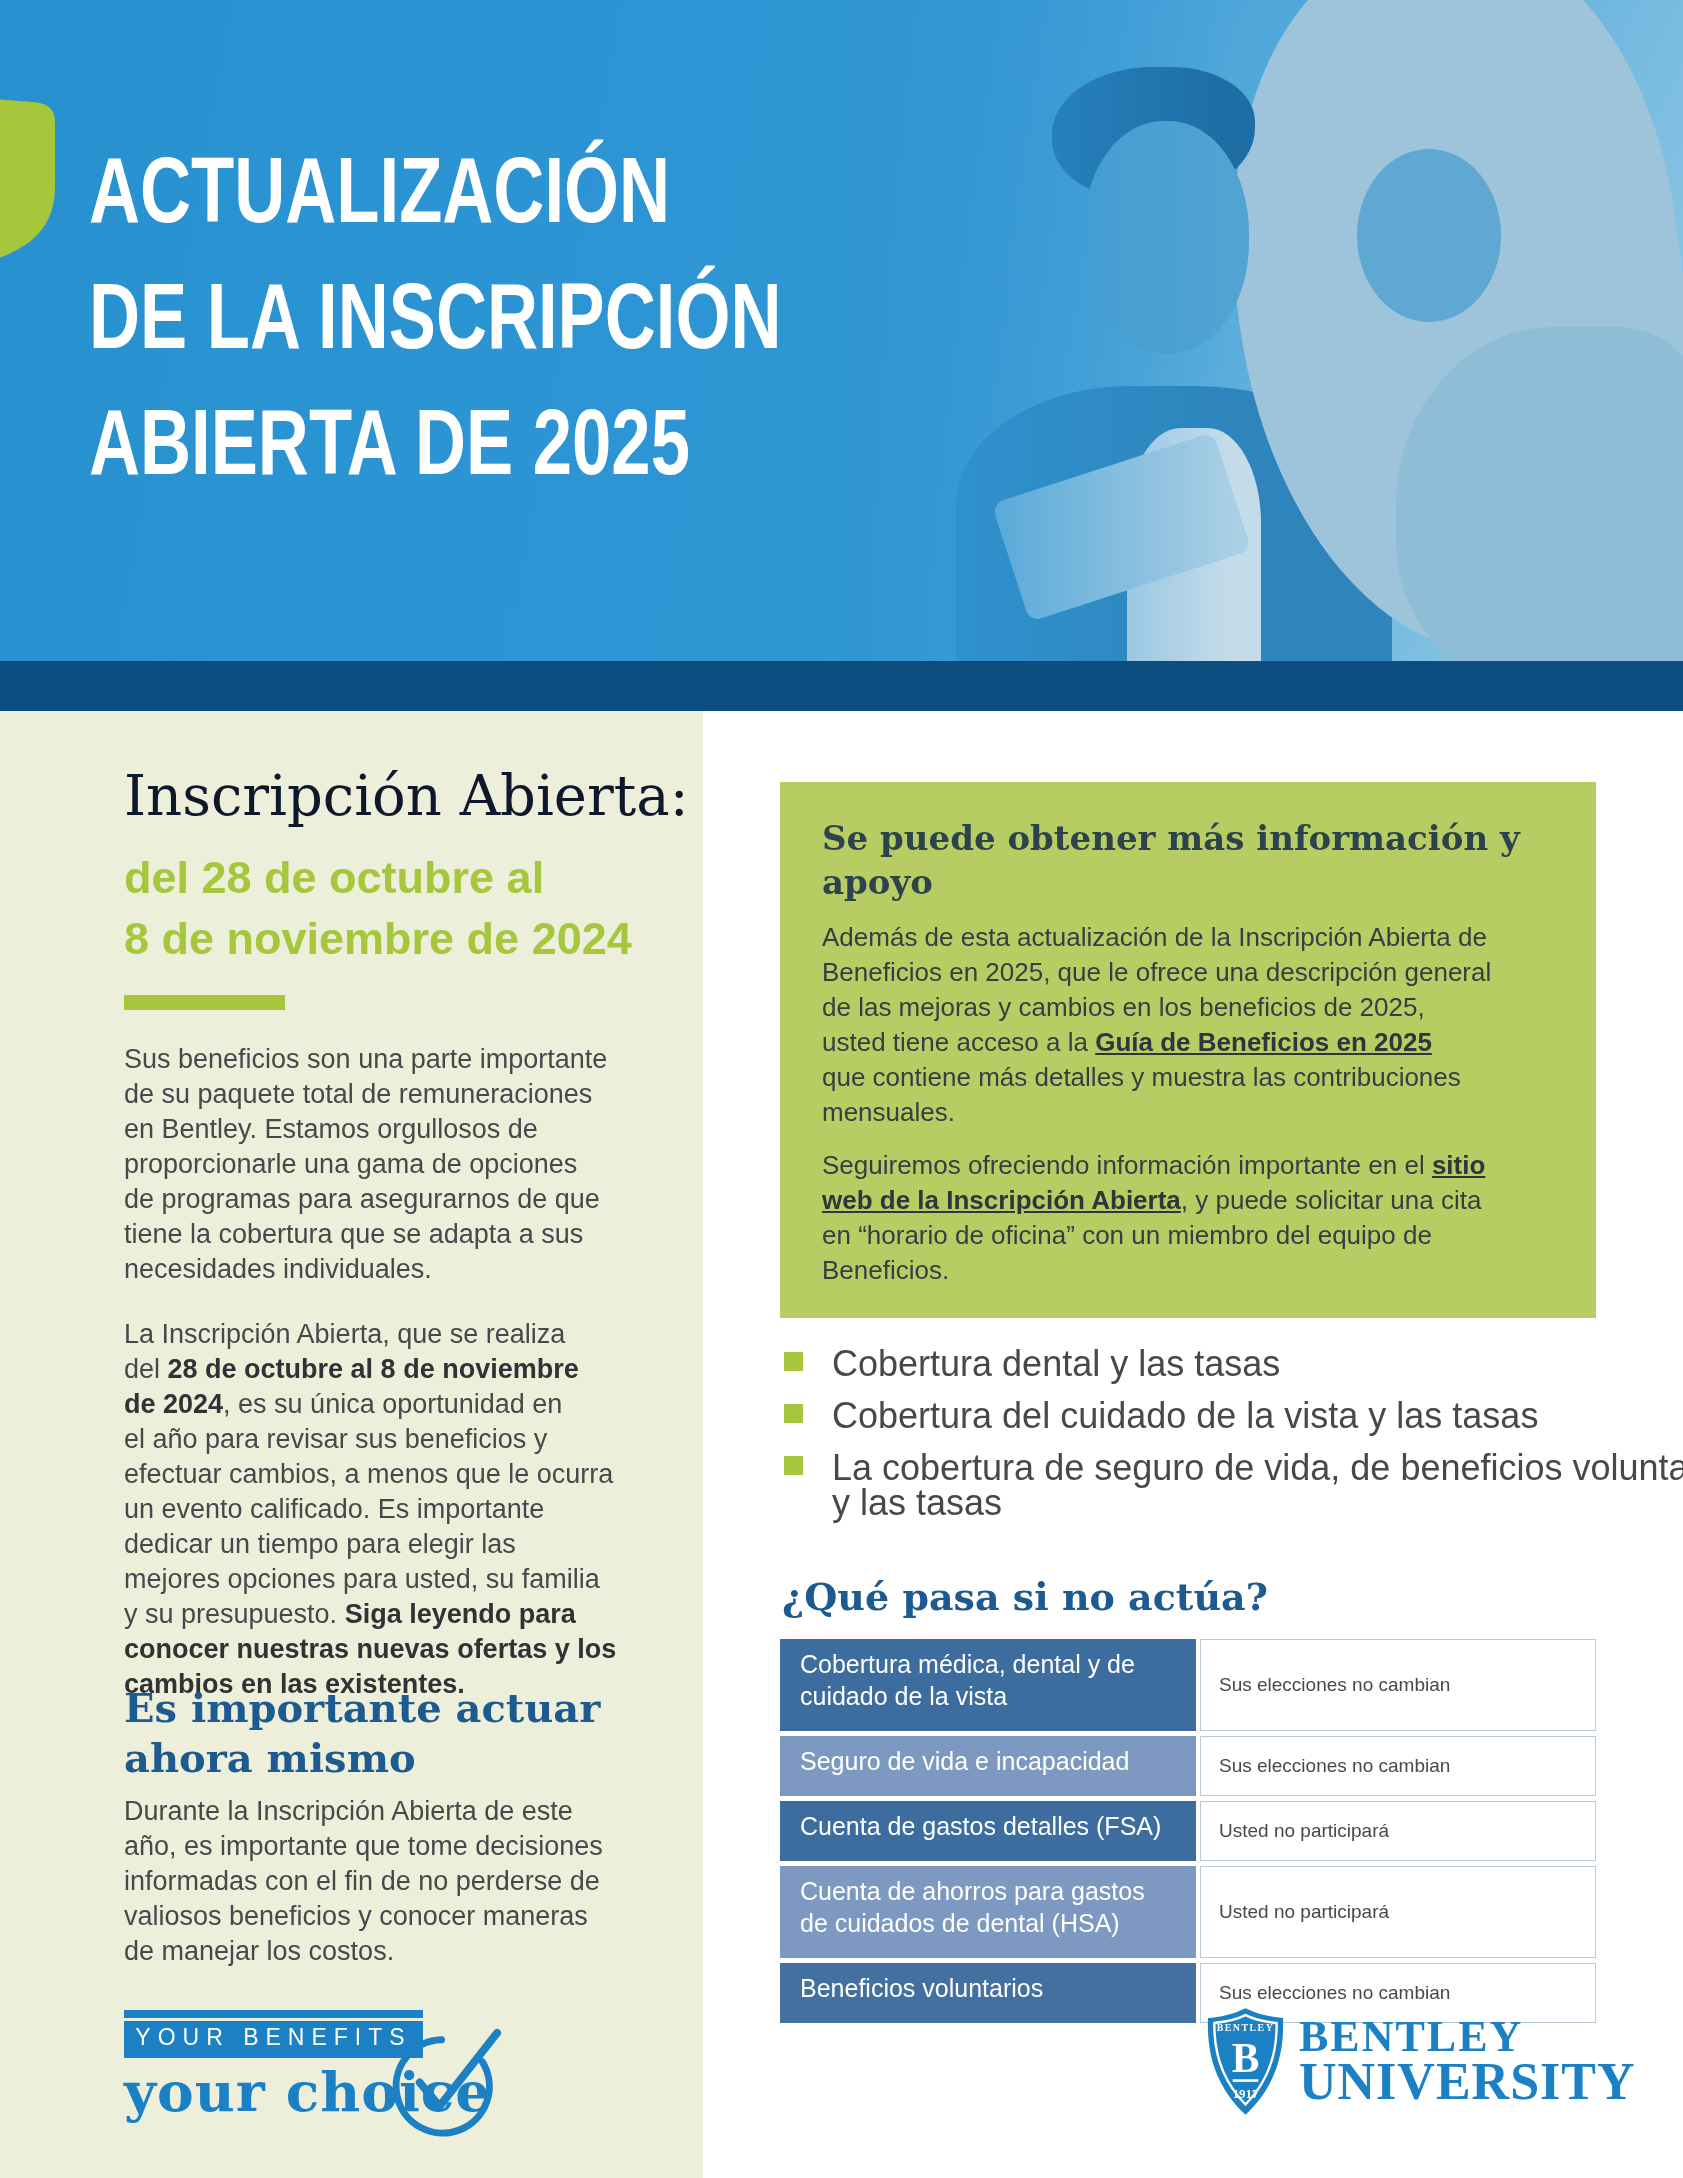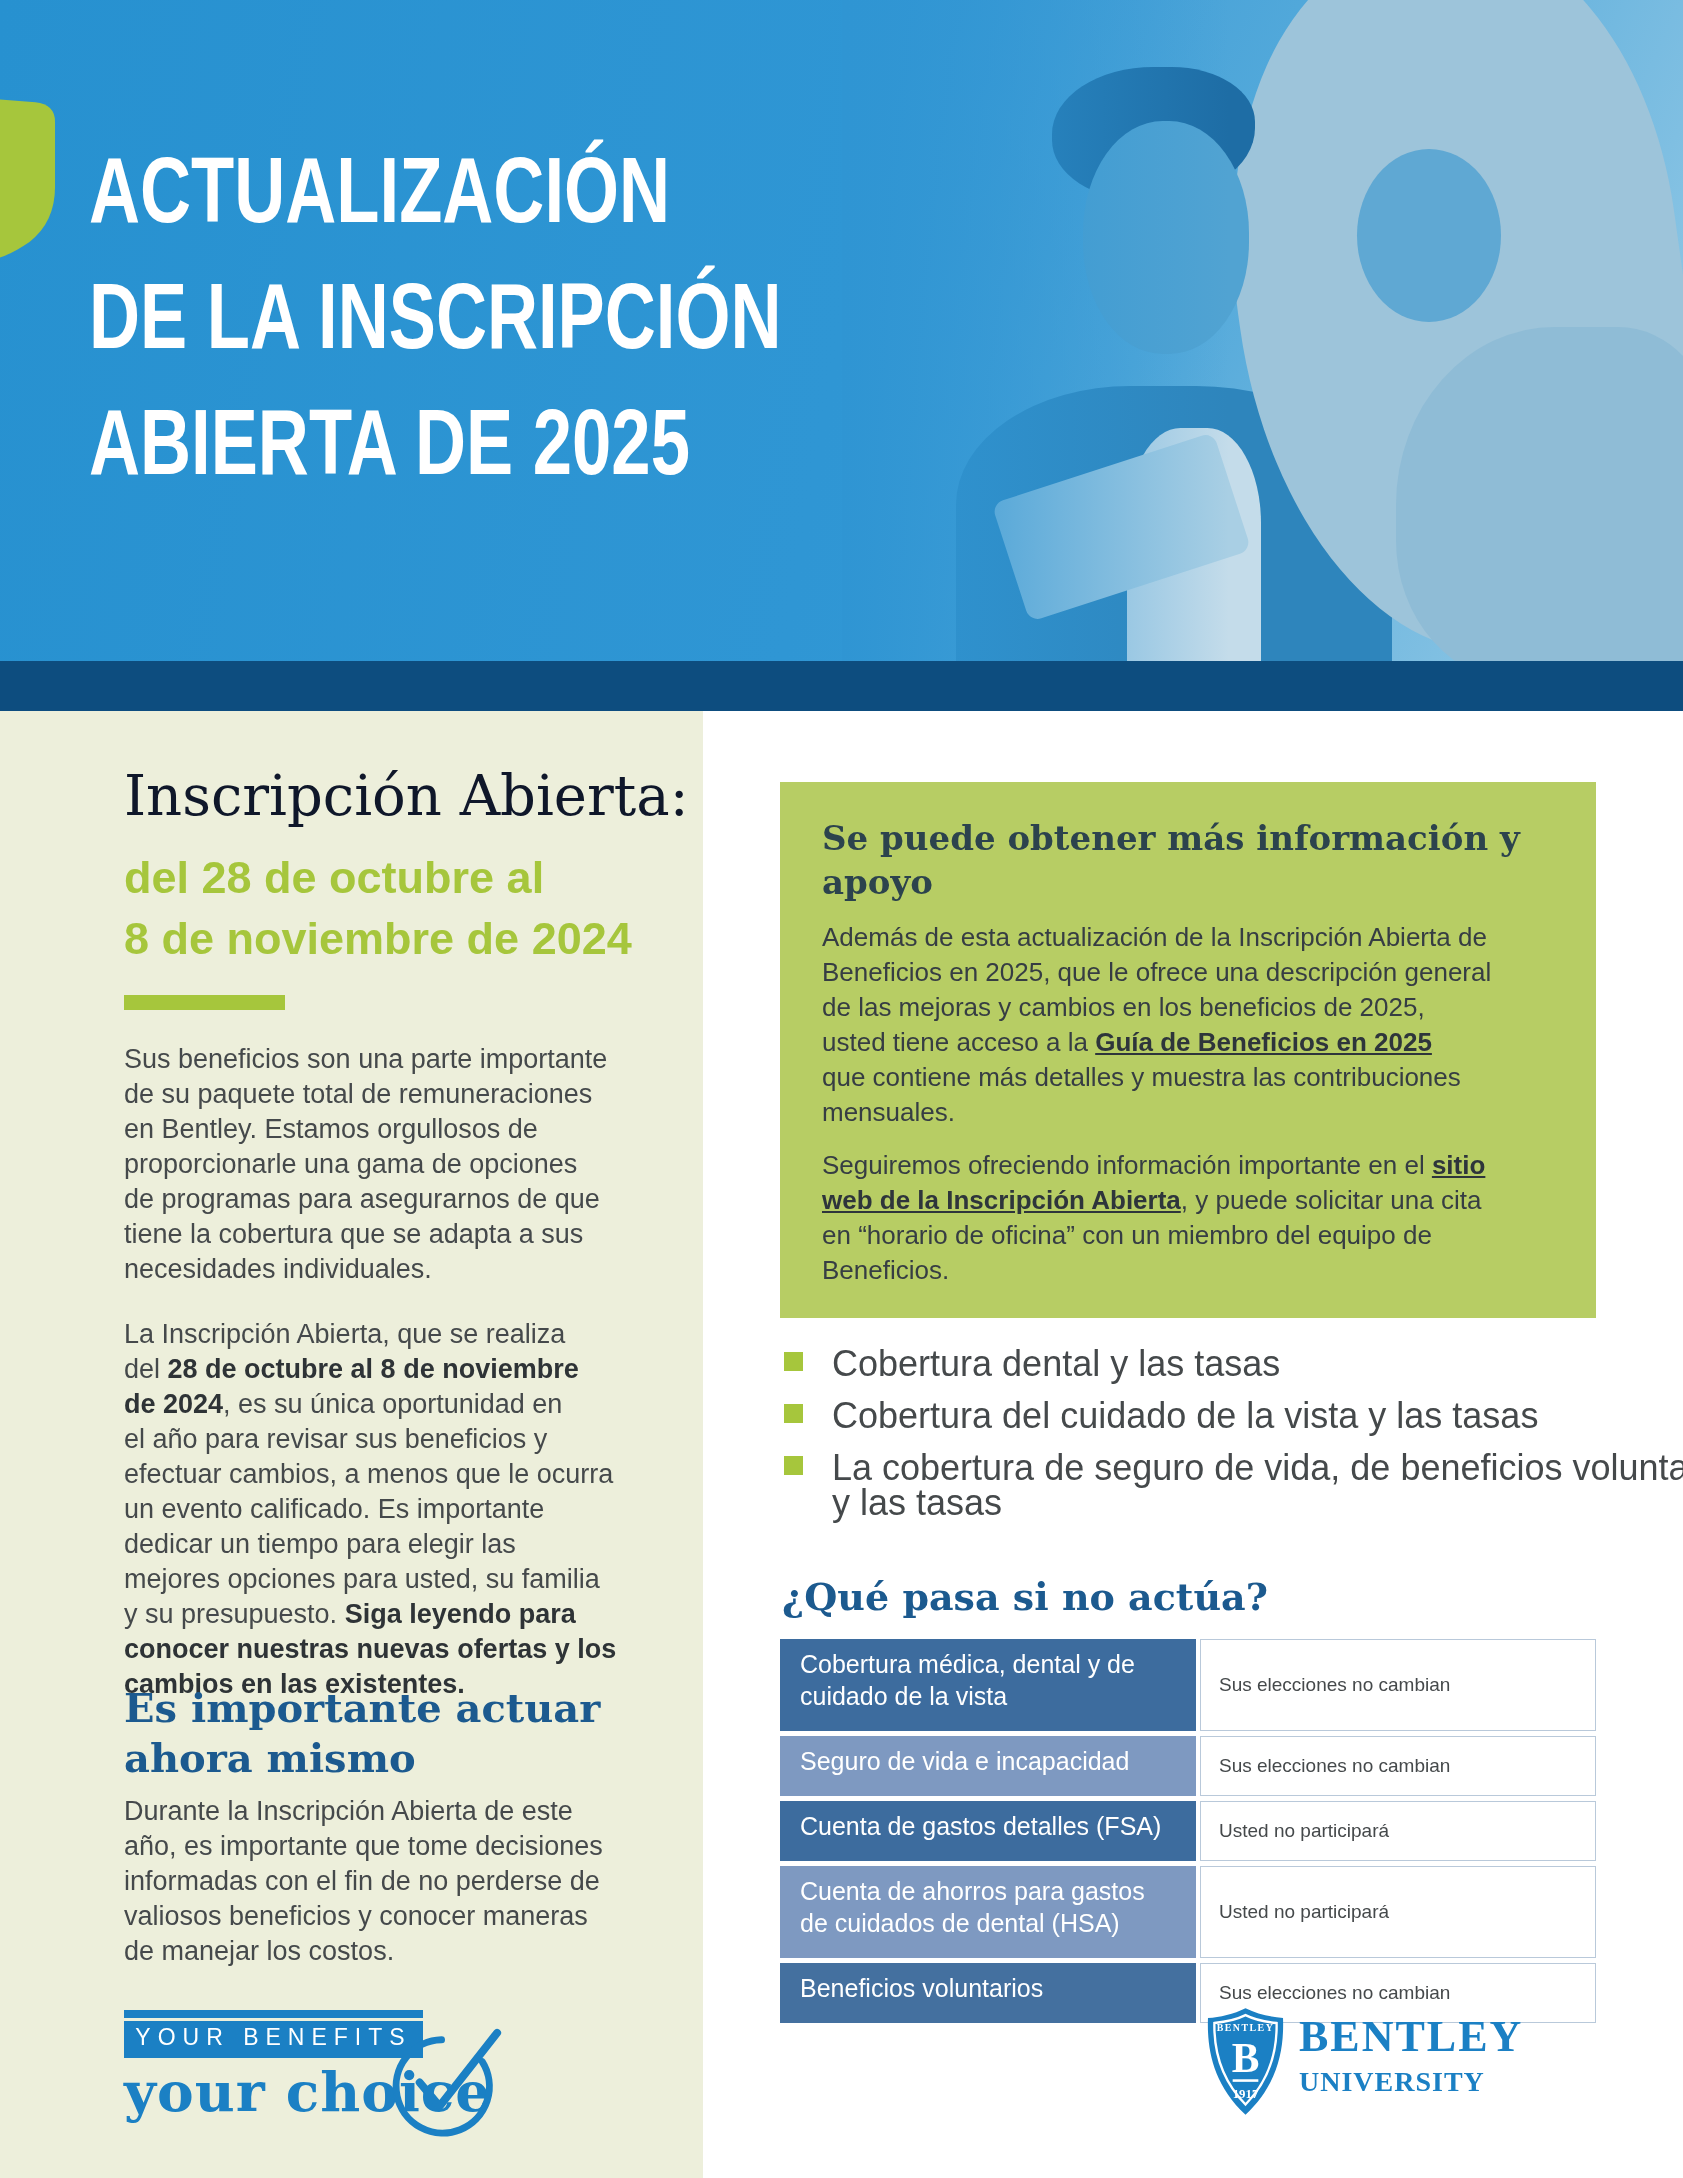--- a/index.html
+++ b/index.html
@@ -79,21 +79,21 @@
   .row-light .na-label{background:#7e99c1;}
   .na-value{flex:1;margin-left:4px;border:1px solid #b9c9da;background:#ffffff;display:flex;align-items:center;
     padding:9px 10px 9px 18px;color:#45494b;font-size:19px;}
   .row-dark2 .na-label{background:#44709f;}
 
   
   .bentley{position:absolute;left:1206px;top:2006px;}
   .b-shield{position:absolute;left:0;top:0;width:79px;height:111px;}
   .b-word{position:absolute;left:93px;top:8px;font-family:"Liberation Serif",serif;font-weight:bold;color:#1b80c4;}
   .b-word .l1{font-size:44px;line-height:46px;letter-spacing:2px;}
-  .b-word .l2{font-size:28px;line-height:44px;letter-spacing:1px;font-family:Liberation Serif, serif;}
+  .b-word .l2{font-size:52px;line-height:44px;letter-spacing:1px;font-family:Liberation Serif, serif;}
 </style>
 </head>
 <body>
 
 <div class="page">
 
   <div class="header">
     <div class="photo">
       <div class="shape ph-m-body"></div>
       <div class="shape ph-shirt"></div>

